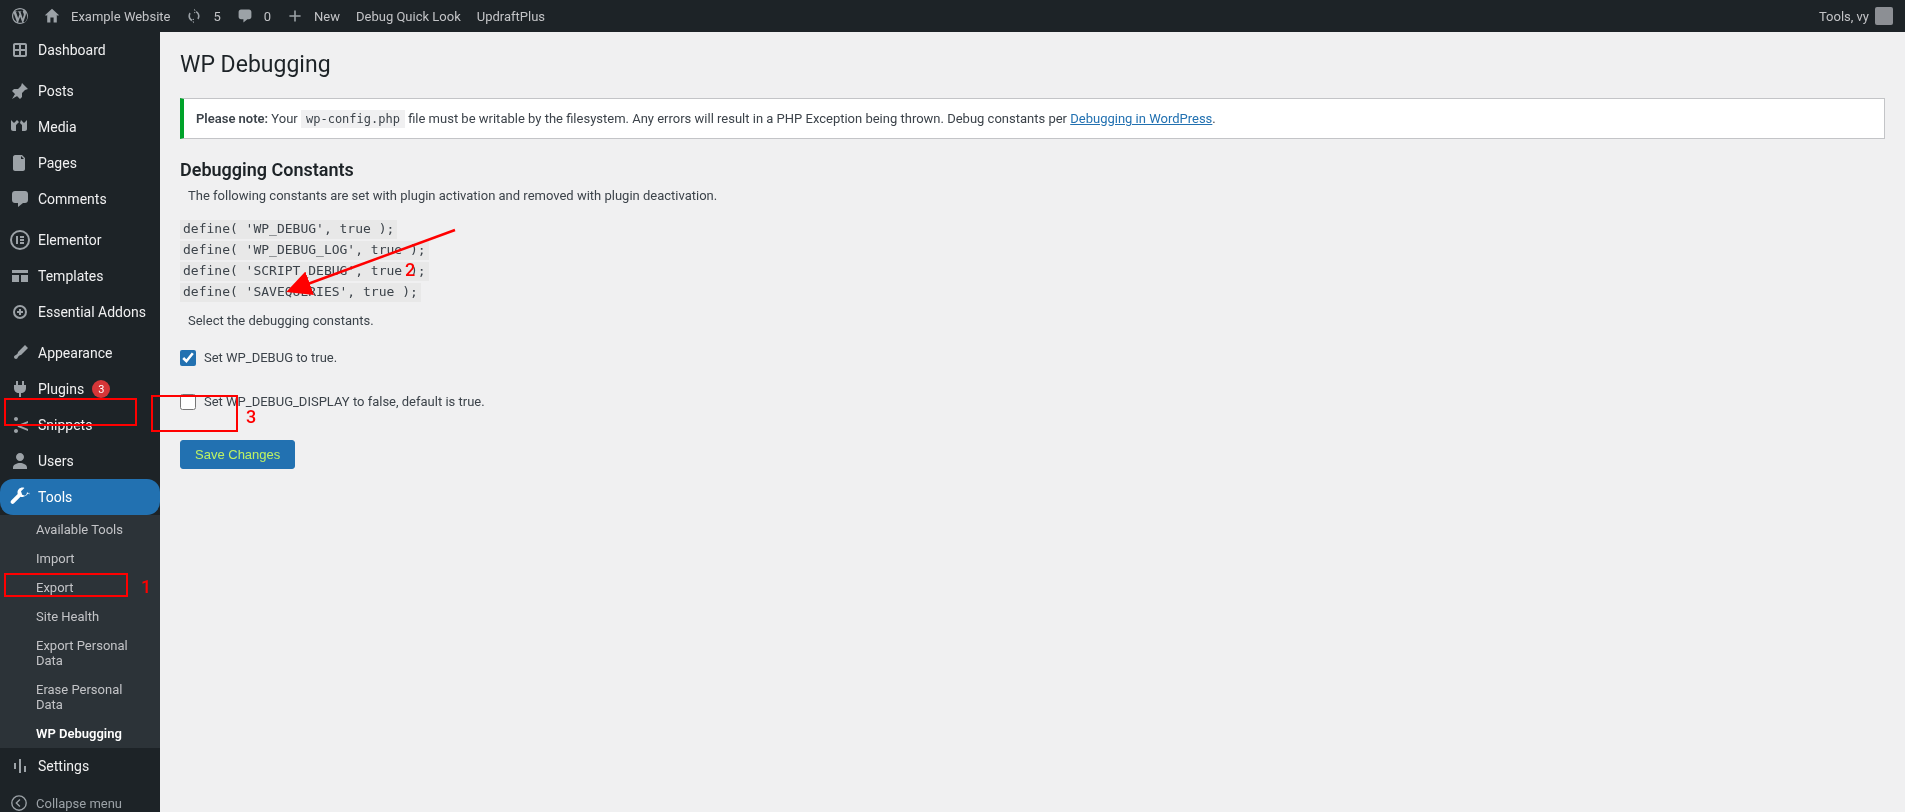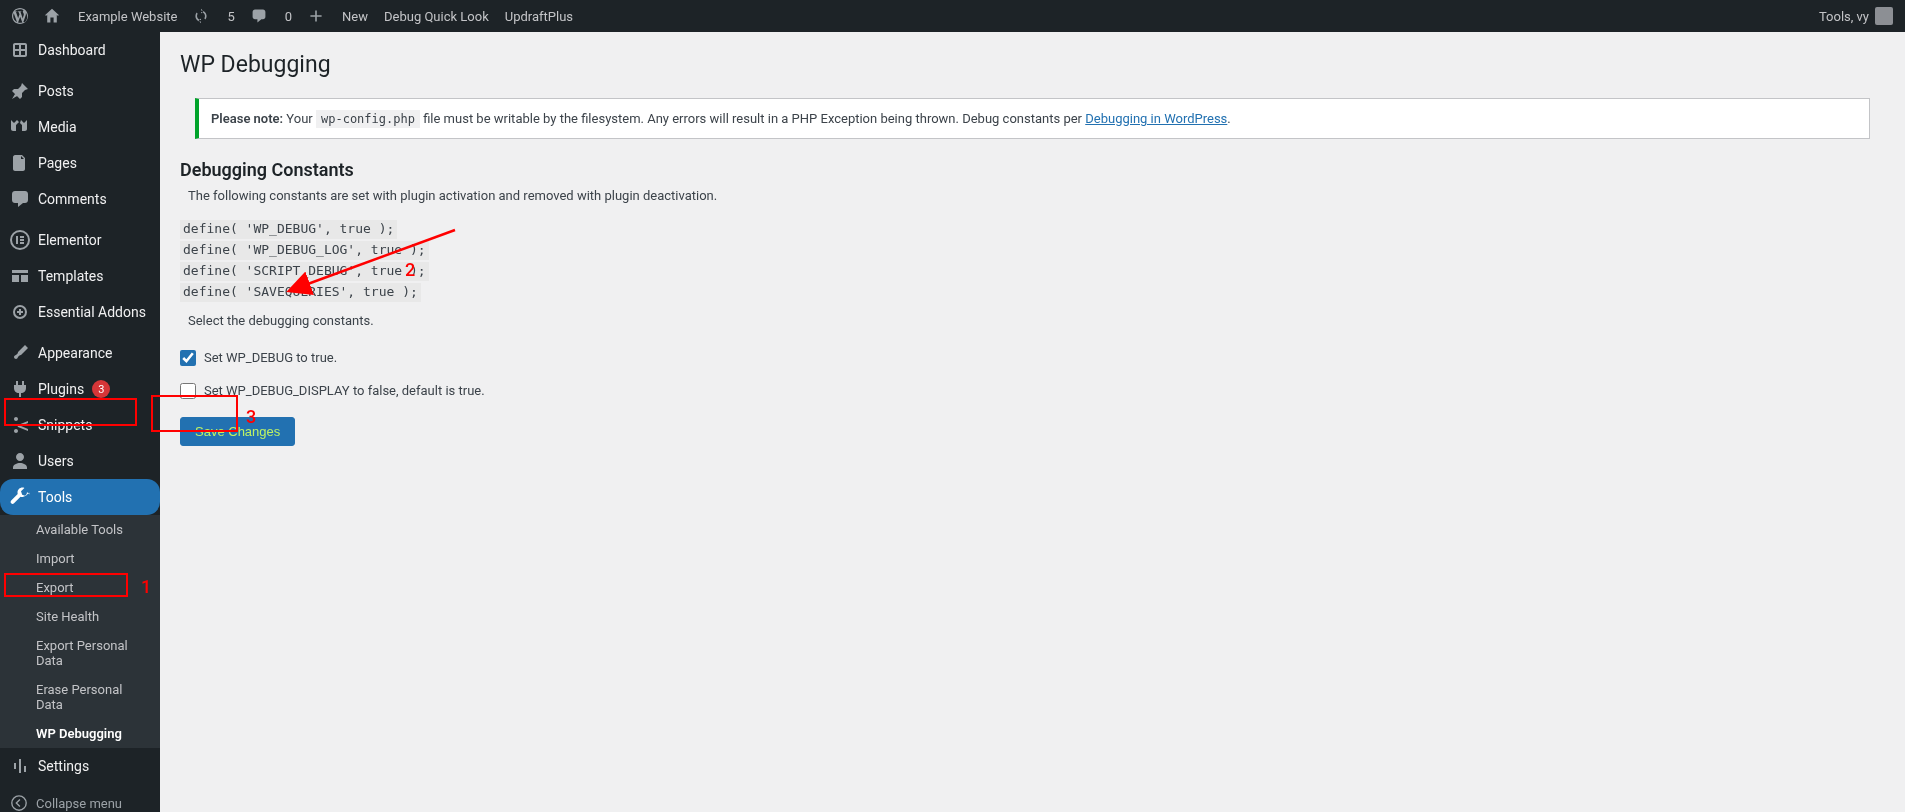--- a/index.html
+++ b/index.html
@@ -1,20 +1,20 @@
 <!DOCTYPE html>
 <html><head>
   <meta charset="utf-8">
   <style>
     * { margin:0; padding:0; box-sizing:border-box; }
     html,body { width:1905px; height:812px; font-family:-apple-system,BlinkMacSystemFont,"Segoe UI",Roboto,sans-serif; }
     body { display:flex; flex-direction:column; background:#f0f0f1; color:#3c434a; }
     
     .adminbar { background:#1d2327; color:#c3c4c7; height:32px; display:flex; align-items:center; font-size:13px; padding:0 4px; }
-    .adminbar .ab-item { display:flex; align-items:center; padding:0 8px; height:32px; gap:18px; cursor:pointer; }
+    .adminbar .ab-item { display:flex; align-items:center; padding:0 8px; height:32px; gap:11px; cursor:pointer; }
     .adminbar .spacer { flex:1; }
     .adminbar svg { width:16px; height:16px; fill:#9ca2a7; }
     .adminbar .greet-box { display:flex; align-items:center; gap:6px; padding:0 8px; }
     .avatar { width:18px; height:18px; background:#8c8f94; border-radius:2px; display:inline-block; }
     
     .shell { flex:1; display:flex; min-height:0; }
     .sidebar { width:160px; background:#1d2327; color:#f0f0f1; font-size:14px; display:flex; flex-direction:column; }
     .menu { list-style:none; }
     .menu li { display:flex; align-items:center; gap:8px; padding:8px 10px; cursor:pointer; color:#f0f0f1; }
     .menu li .mi { width:20px; height:20px; fill:#9ca2a7; flex-shrink:0; }
@@ -23,29 +23,29 @@
     .menu li.current .mi { fill:#fff; }
     .submenu { list-style:none; background:#2c3338; }
     .submenu li { padding:7px 10px 7px 36px; font-size:13px; color:#c3c4c7; }
     .submenu li.cur { color:#fff; font-weight:600; }
     .badge { background:#d63638; color:#fff; border-radius:10px; min-width:18px; height:18px; font-size:11px; display:inline-flex; align-items:center; justify-content:center; padding:0 6px; }
     .collapse { margin-top:auto; display:flex; align-items:center; gap:8px; padding:10px; font-size:13px; color:#9ca2a7; cursor:pointer; }
     .collapse svg { width:18px; height:18px; fill:#9ca2a7; }
     
     .content { flex:1; padding:10px 20px 40px 20px; overflow:auto; }
     .content h1 { font-size:23px; font-weight:400; color:#1d2327; padding:9px 0 4px; }
-    .notice { margin:16px 15px 20px; background:#fff; border:1px solid #c3c4c7; border-left:4px solid #00a32a; padding:12px; font-size:13px; }
+    .notice { margin:16px 0 20px; background:#fff; border:1px solid #c3c4c7; border-left:4px solid #00a32a; padding:12px; font-size:13px; }
     .notice b { font-weight:600; }
     .notice code { background:#f0f0f1; padding:2px 5px; font-family:Consolas,Monaco,monospace; font-size:12px; }
     .notice a { color:#2271b1; text-decoration:underline; }
     .content h2 { font-size:18px; font-weight:600; color:#1d2327; margin:0 0 8px; }
     .content p { font-size:13px; margin:6px 8px 12px; }
     .code-block { background:#f0f0f1; font-family:Consolas,Monaco,monospace; font-size:13px; white-space:pre; display:inline-block; padding:4px 0; line-height:1.3; }
     .code-block span { background:#e8e8e8; padding:1px 3px; display:inline-block; margin:1px 0; }
-    .opt-list { display:flex; flex-direction:column; gap:17px; margin:22px 0 18px; }
+    .opt-list { display:flex; flex-direction:column; gap:28px; margin:22px 0 30px; }
     .opt { display:flex; align-items:center; gap:8px; font-size:13px; }
     .opt input { width:16px; height:16px; accent-color:#2271b1; }
     .button-primary { background:#2271b1; border:1px solid #2271b1; color:#bef264; padding:6px 14px; font-size:13px; border-radius:3px; cursor:pointer; }
     
     .anno { position:absolute; pointer-events:none; }
     .anno-box { border:2px solid #f00; position:absolute; }
     .anno-num { color:#f00; font-size:18px; font-weight:500; position:absolute; }
     .arrow-svg { position:absolute; overflow:visible; }
   </style>
 </head>

